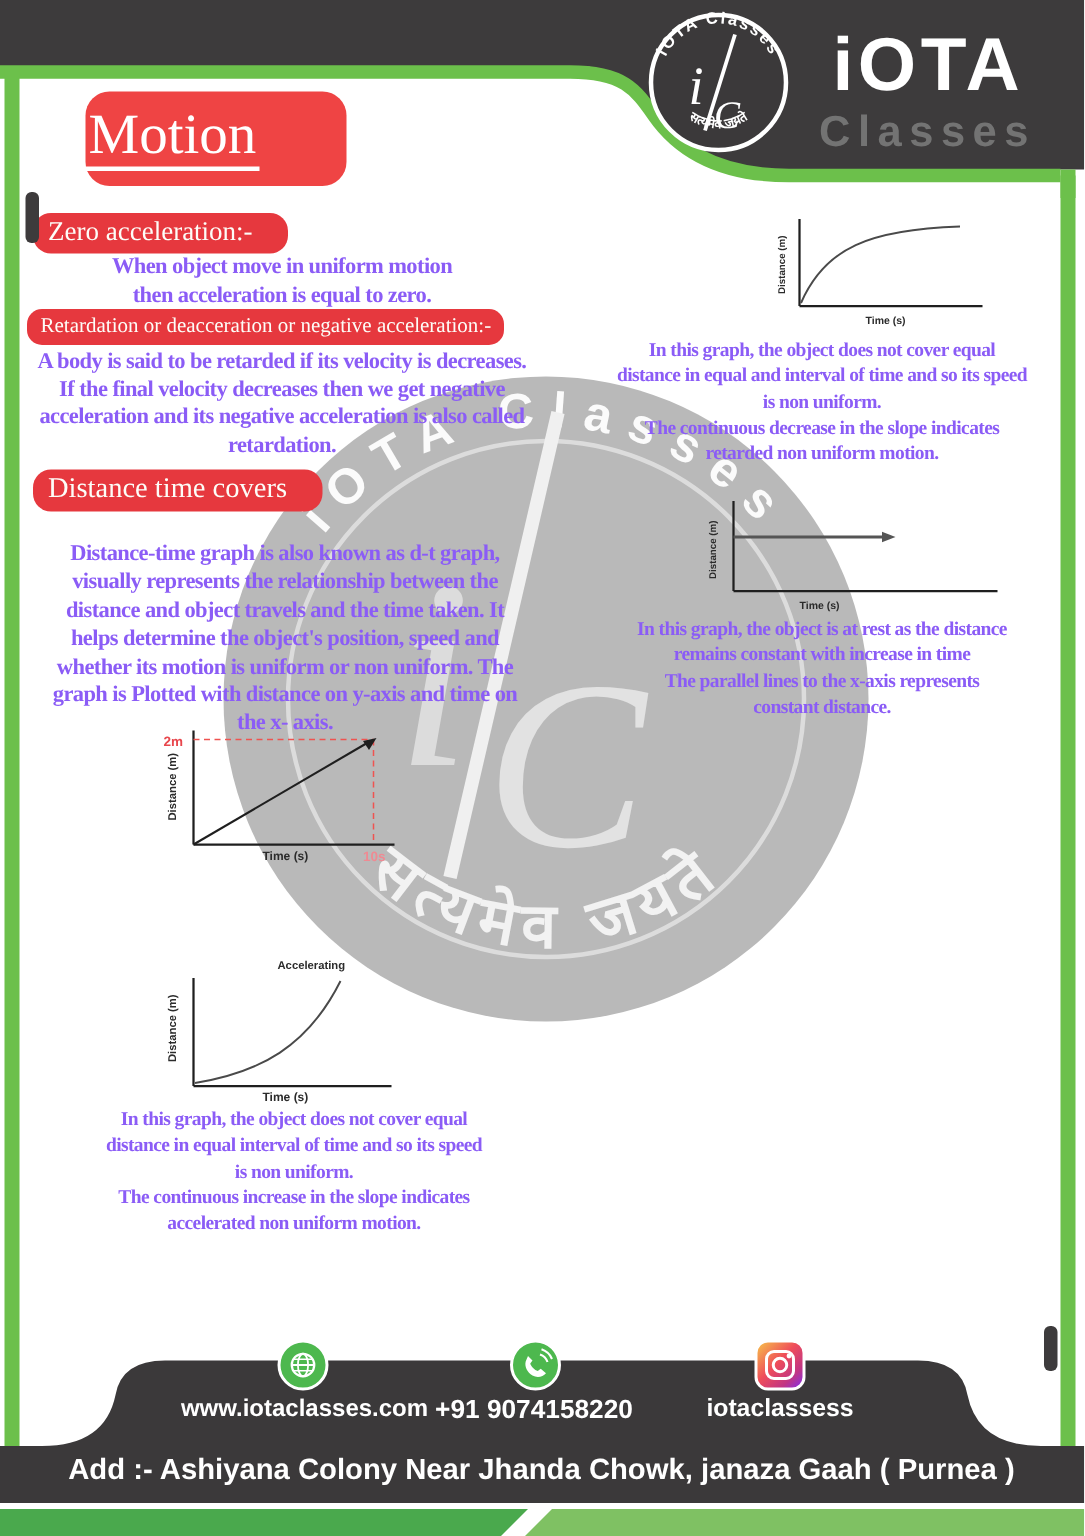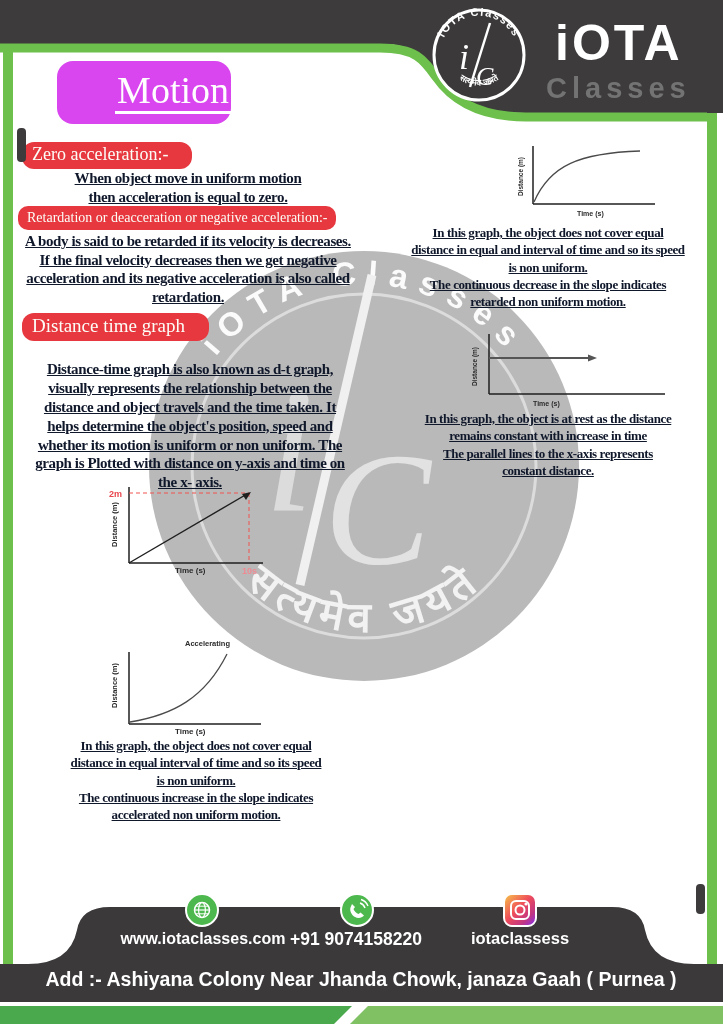--- a/index.html
+++ b/index.html
@@ -5,38 +5,38 @@
   html,body{margin:0;padding:0;background:#ffffff;}
   .page{position:relative;width:723px;height:1024px;background:#ffffff;overflow:hidden;
         font-family:"Liberation Serif",serif;}
   .abs{position:absolute;}.z2{z-index:3}
 
   
   .brand-top{left:543px;top:14px;color:#fff;font-family:Liberation Sans, sans-serif;
              font-weight:bold;font-size:50px;letter-spacing:3px;z-index:4;margin-left:12px;}
   .brand-bottom{left:546px;top:72px;color:#737373;font-family:"Liberation Sans",sans-serif;
              font-weight:bold;font-size:29px;letter-spacing:5px;z-index:4;}
-  .title-box{left:57px;top:61px;width:174px;height:63px;background:#d946ef;border-radius:16px;
-             display:flex;align-items:center;justify-content:flex-end;z-index:3;}
+  .title-box{left:57px;top:61px;width:174px;height:63px;background:#ef4444;border-radius:16px;
+             display:flex;align-items:center;justify-content:flex-start;z-index:3;}
   .title-box span{color:#fff;font-size:38px;border-bottom:3px solid #fff;padding:0 2px 2px 2px;line-height:1;}
 
   
   .strip{background:#6cc04b;z-index:3;}
   .tick{background:#3d3b3c;border-radius:4px;z-index:4;}
 
   
   .pill{position:absolute;background:#e6383e;color:#fdfdf8;border-radius:12px;
         padding:2px 24px 4px 10px;z-index:2;white-space:nowrap;}
   .pill1{left:22px;top:142px;font-size:18px;}
   .pill2{left:18px;top:206px;font-size:14px;border-radius:10px;padding:4px 9px;}
   .pill3{left:22px;top:313px;font-size:19px;}
 
   
-  .para,.note{position:absolute;color:#0f172a;font-weight:bold;white-space:pre-line;z-index:2;
-        letter-spacing:-0.4px;text-decoration:underline;}
+  .para,.note{position:absolute;color:#8b5cf6;font-weight:bold;white-space:pre-line;z-index:2;
+        letter-spacing:-0.4px;}
   .para{font-size:15px;line-height:1.24;text-align:center;}
   .note{font-size:13px;line-height:1.33;text-align:center;}
   .p-zero{left:10px;top:169px;width:356px;}
   .p-ret{left:6px;top:232px;width:364px;}
   .p-dtg{left:12px;top:332px;width:356px;line-height:1.26;margin-top:28px;}
   .n1{left:16px;top:577px;width:360px;}
   .n2{left:16px;top:737px;width:360px;}
   .n3{left:377px;top:224px;width:342px;}
   .n4{left:377px;top:410px;width:342px;}
 
@@ -109,21 +109,21 @@
   <div class="pill pill1">Zero acceleration:-</div>
   <div class="para p-zero">When object move in uniform motion
 then acceleration is equal to zero.</div>
 
   <div class="pill pill2">Retardation or deacceration or negative acceleration:-</div>
   <div class="para p-ret">A body is said to be retarded if its velocity is decreases.
 If the final velocity decreases then we get negative
 acceleration and its negative acceleration is also called
 retardation.</div>
 
-  <div class="pill pill3">Distance time graph</div>
+  <div class="pill pill3">Distance time covers</div>
   <div class="para p-dtg">Distance-time graph is also known as d-t graph,
 visually represents the relationship between the
 distance and object travels and the time taken. It
 helps determine the object's position, speed and
 whether its motion is uniform or non uniform. The
 graph is Plotted with distance on y-axis and time on
 the x- axis.</div>
 
   <svg class="gsvg" style="left:103px;top:481px" width="170" height="96" viewBox="0 0 170 96">
     <line class="g-axis" x1="26" y1="6" x2="26" y2="82"></line>

